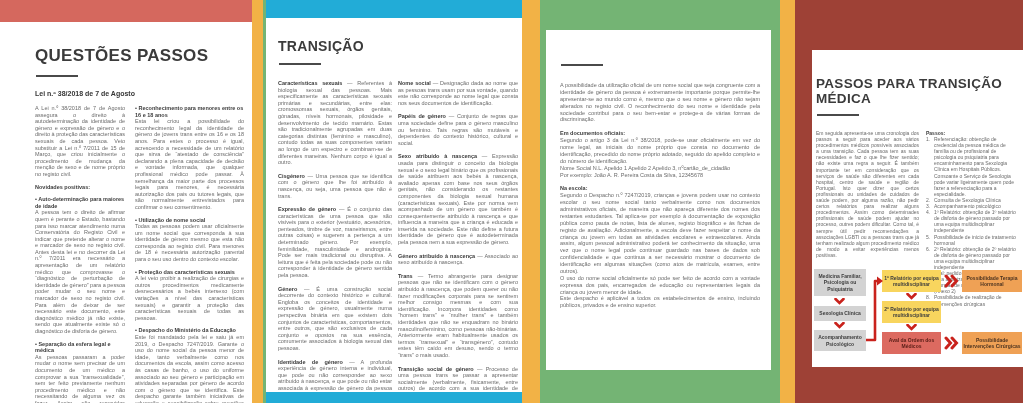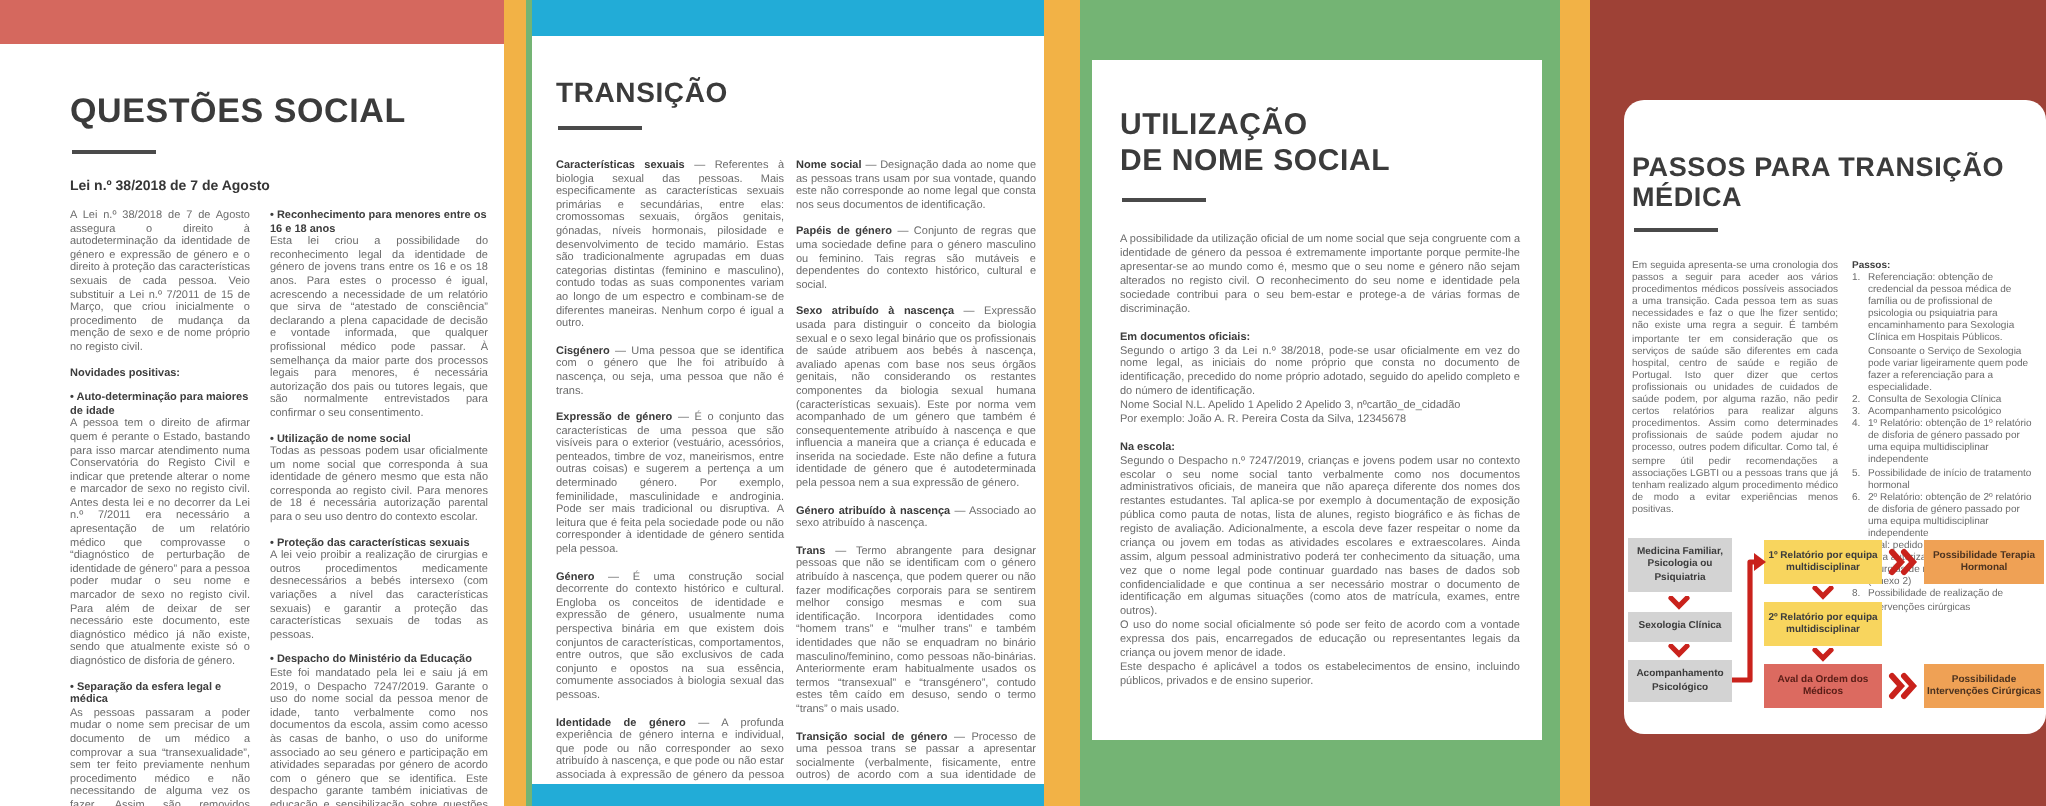--- a/index.html
+++ b/index.html
@@ -46,21 +46,21 @@
   .p3{width:240px;flex:none;background:#74b474;}
   .p3-inner{position:absolute;left:6px;right:9px;top:30px;bottom:33px;background:#fff;overflow:hidden;padding:24px 11px 0 14px;box-sizing:border-box;}
   .p3 .page-title{font-size:15px;line-height:1.18;}
   .p3 .rule{margin:10px 0 16px 1px;}
   .sp{font-size:5.5px;line-height:1.25;margin:0 0 7px 0;text-align:justify;}
   .sh{font-size:5.5px;line-height:1.25;font-weight:bold;color:#3d3d3d;margin:7px 0 0 0;}
   .sline{font-size:5.5px;line-height:1.25;margin:0;}
 
   
   .p4{width:228px;flex:none;background:#9e4136;}
-  .p4-card{position:absolute;left:17px;right:0;top:50px;bottom:36px;background:#fff;overflow:hidden;padding:26px 2px 0 4px;box-sizing:border-box;border-radius:10px;}
+  .p4-card{position:absolute;left:17px;right:0;top:50px;bottom:36px;background:#fff;overflow:hidden;padding:26px 2px 0 4px;box-sizing:border-box;}
   .p4 .page-title{font-size:13.5px;}
   .p4 .rule{margin:8px 0 14px 1px;}
   .p4 .c1{width:103px;flex:none;margin-right:7px;}
   .p4 .c2{width:93px;flex:none;}
   .mp{font-size:5px;line-height:1.22;margin:0;text-align:justify;}
   .mh{font-size:5px;font-weight:bold;color:#3d3d3d;margin:0;}
   .step{display:flex;font-size:5px;line-height:1.22;margin:0;}
   .step .n{width:8px;flex:none;}
   .step .t{flex:1;}
 
@@ -83,21 +83,21 @@
   .ficon{position:absolute;line-height:0;}
 </style>
 </head>
 <body>
 
 <div class="sheet">
 
   <section class="panel p1">
     <div class="strip"></div>
     <div class="p1-content">
-      <h1 class="page-title">QUESTÕES SOCIAL</h1>
+      <h1 class="page-title">QUESTÕES PASSOS</h1>
       <div class="rule"></div>
       <div class="law">Lei n.º 38/2018 de 7 de Agosto</div>
       <div class="cols">
         <div class="c1">
 
             <div class="blk">
 
               <p class="bp">A Lei n.º 38/2018 de 7 de Agosto assegura o direito à autodeterminação da identidade de género e expressão de género e o direito à proteção das características sexuais de cada pessoa. Veio substituir a Lei n.º 7/2011 de 15 de Março, que criou inicialmente o procedimento de mudança da menção de sexo e de nome próprio no registo civil.</p>
             </div>
 
@@ -178,21 +178,20 @@
           </div>
       </div>
     </div>
     <div class="strip-bottom"></div>
   </section>
 
   <div class="band band-b"></div>
 
   <section class="panel p3">
     <div class="p3-inner">
-      <h1 class="page-title"><span>UTILIZAÇÃO</span><br><span>DE NOME SOCIAL</span></h1>
       <div class="rule"></div>
       <p class="sp">A possibilidade da utilização oficial de um nome social que seja congruente com a identidade de género da pessoa é extremamente importante porque permite-lhe apresentar-se ao mundo como é, mesmo que o seu nome e género não sejam alterados no registo civil. O reconhecimento do seu nome e identidade pela sociedade contribui para o seu bem-estar e protege-a de várias formas de discriminação.</p>
       <div class="sh">Em documentos oficiais:</div>
       <p class="sp" style="margin-bottom:0;">Segundo o artigo 3 da Lei n.º 38/2018, pode-se usar oficialmente em vez do nome legal, as iniciais do nome próprio que consta no documento de identificação, precedido do nome próprio adotado, seguido do apelido completo e do número de identificação.</p>
       <div class="sline">Nome Social N.L. Apelido 1 Apelido 2 Apelido 3, nºcartão_de_cidadão</div>
       <div class="sline">Por exemplo:  João A. R. Pereira Costa da Silva, 12345678</div>
       <div class="sh">Na escola:</div>
       <p class="sp" style="margin-bottom:0;">Segundo o Despacho n.º 7247/2019, crianças e jovens podem usar no contexto escolar o seu nome social tanto verbalmente como nos documentos administrativos oficiais, de maneira que não apareça diferente dos nomes dos restantes estudantes. Tal aplica-se por exemplo à documentação de exposição pública como pauta de notas, lista de alunes, registo biográfico e às fichas de registo de avaliação. Adicionalmente, a escola deve fazer respeitar o nome da criança ou jovem em todas as atividades escolares e extraescolares. Ainda assim, algum pessoal administrativo poderá ter conhecimento da situação, uma vez que o nome legal pode continuar guardado nas bases de dados sob confidencialidade e que continua a ser necessário mostrar o documento de identificação em algumas situações (como atos de matrícula, exames, entre outros).</p>
       <p class="sp" style="margin-bottom:0;">O uso do nome social oficialmente só pode ser feito de acordo com a vontade expressa dos pais, encarregados de educação ou representantes legais da criança ou jovem menor de idade.</p>
       <p class="sp">Este despacho é aplicável a todos os estabelecimentos de ensino, incluindo públicos, privados e de ensino superior.</p>

